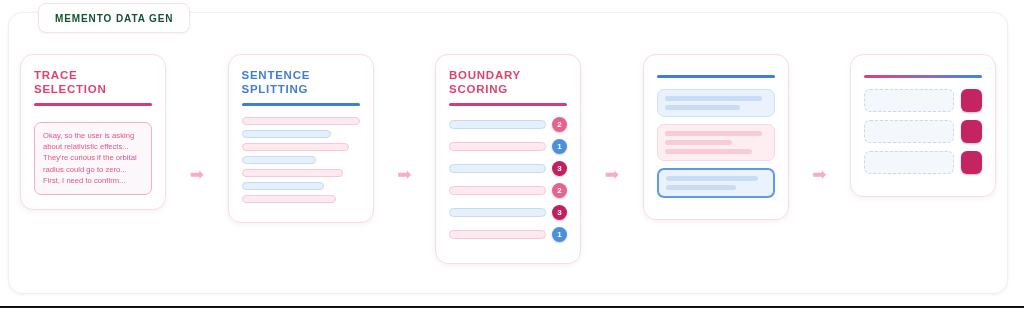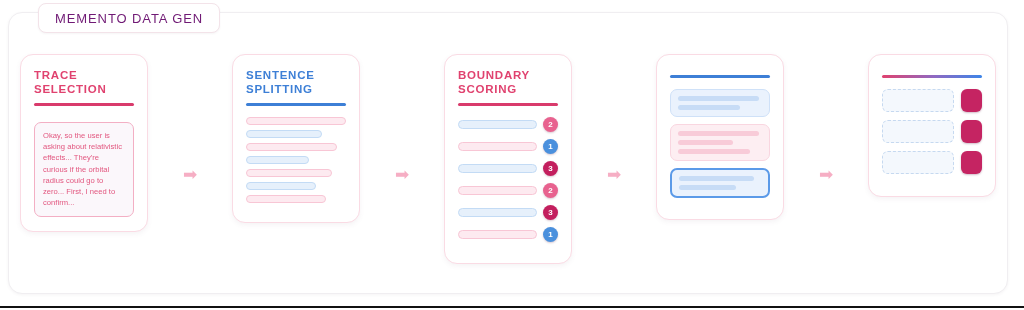--- a/index.html
+++ b/index.html
@@ -32,24 +32,24 @@
     height:28px;
     padding:0 16px;
     display:flex; align-items:center;
     background:#ffffff;
     border:1px solid #f3e3e9;
     border-radius:8px;
     box-shadow:0 1px 2px rgba(80,60,80,0.05);
     z-index:5;
   }
   .title-pill span{
-    font-size:13px;
-    font-weight:normal;
+    font-size:10px;
+    font-weight:bold;
     letter-spacing:0.9px;
-    color:#701a75;
+    color:#14532d;
     white-space:nowrap;
   }
 
   .stage-row{
     position:absolute;
     left:20px; top:54px;
     width:976px; height:230px;
     display:flex;
     align-items:flex-start;
     justify-content:space-between;
@@ -57,21 +57,21 @@
 
   .card{
     background:#ffffff;
     border:1px solid #fadbe4;
     border-radius:13px;
     box-shadow:0 2px 5px rgba(120,90,110,0.07);
     box-sizing:border-box;
     padding:13px 13px 14px 13px;
     position:relative;
   }
-  .card-w{ width:128px; }
+  .card-w{ width:146px; }
   .card-title{
     font-size:11.5px;
     font-weight:bold;
     letter-spacing:0.75px;
     line-height:14px;
     text-transform:uppercase;
   }
   .t-pink{ color:#e0426f; }
   .t-blue{ color:#3d7fd6; }
   .card-underline{

